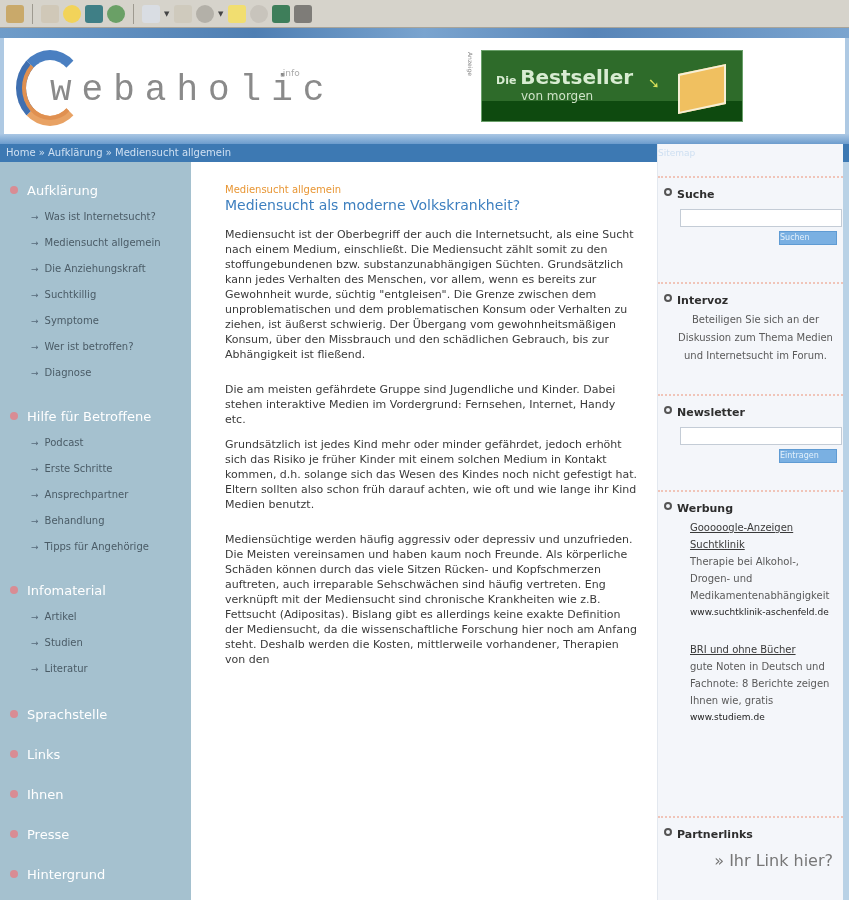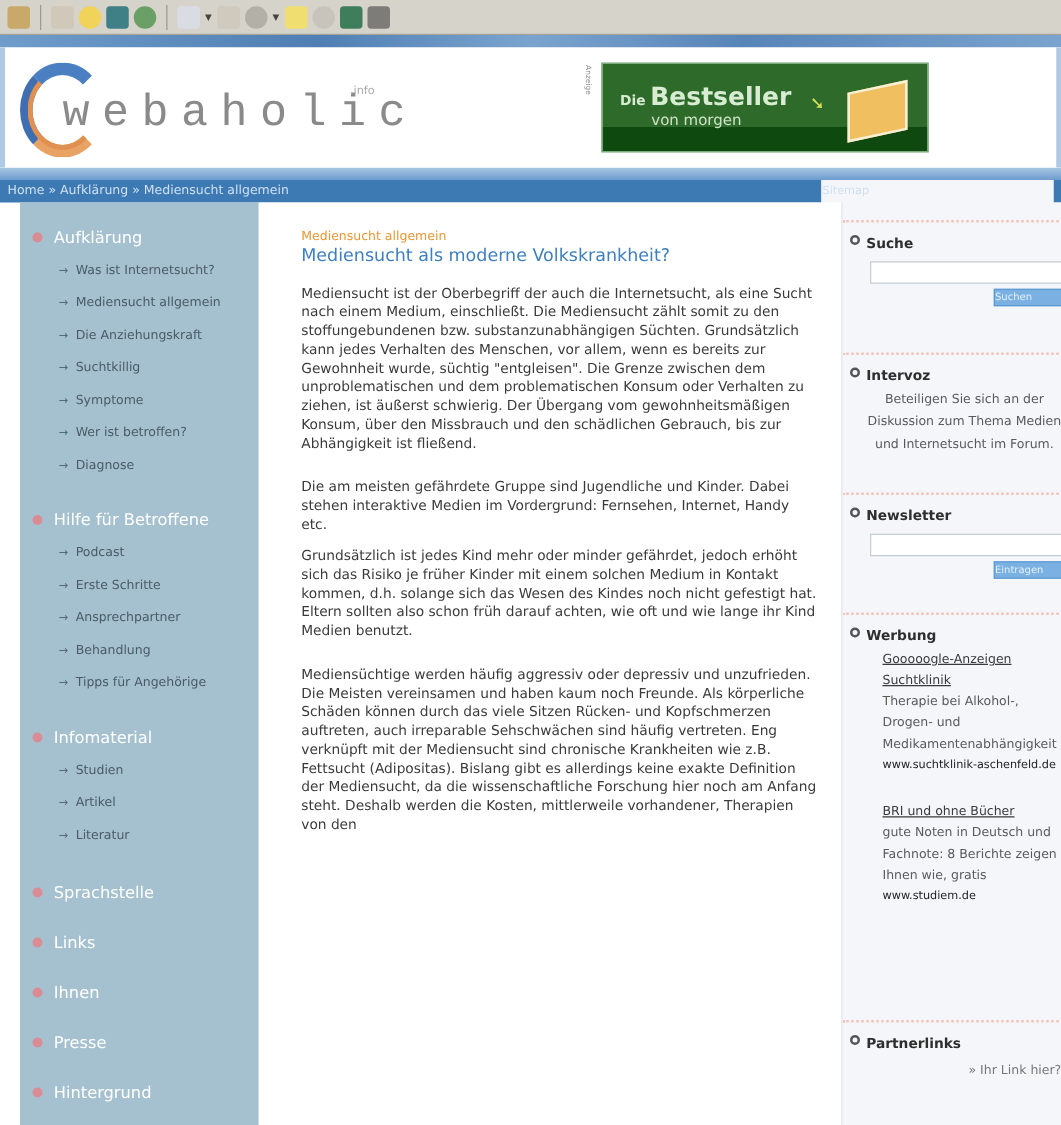--- a/index.html
+++ b/index.html
@@ -18,21 +18,21 @@
 .ad-side{position:absolute;left:464px;top:14px;width:6px;height:70px;font-size:6px;color:#888;writing-mode:vertical-rl}
 .banner{position:absolute;left:477px;top:12px;width:262px;height:72px;background:linear-gradient(180deg,#2e6b2a 0 72%,#0e4a0f 72%);border:1px solid #6aa06a}
 .banner-t1{position:absolute;left:14px;top:14px;color:#d8ecd2;font-weight:bold;font-size:11px}
 .banner-t1 b{font-size:20px}
 .banner-t2{position:absolute;left:39px;top:38px;color:#cfe3c8;font-weight:normal;font-size:12px}
 .banner-book{position:absolute;left:196px;top:18px;width:48px;height:40px;background:#f0c060;border:2px solid #f7efd6;transform:skewY(-12deg)}
 .banner-arrow{position:absolute;left:166px;top:24px;color:#d8e05a;font-size:14px;font-weight:bold}
 .navstripe{height:10px;background:linear-gradient(180deg,#aac7e4,#6c9ccd)}
 .breadcrumb{height:18px;background:#3d79b3;color:#cfe0f2;font-size:10px;line-height:18px;padding-left:6px;position:relative}
 .breadcrumb .right{position:absolute;right:8px;top:0;font-size:9px;color:#cfe0f2}
-.cols{position:absolute;top:162px;left:16px;width:745px;height:738px}
+.cols{position:absolute;top:162px;left:0;width:745px;height:738px}
 .left{position:absolute;left:0;top:0;width:191px;height:738px;background:#a5c1cf}
 .main{position:absolute;left:191px;top:0;width:466px;height:738px;background:#fff}
 .right{position:absolute;left:657px;top:0;width:186px;height:738px;background:#f4f6fa;border-left:1px solid #e3e8ef}
 .rightedge{position:absolute;left:843px;top:0;width:6px;height:738px;background:#b9d2e6}
 .sec-head{display:flex;align-items:center;color:#fff;font-size:13px;margin-left:10px;height:20px}
 .bullet{width:8px;height:8px;border-radius:50%;background:#d98c94;margin-right:9px;display:inline-block}
 .sub-item{font-size:10px;color:#4a5b66;margin-left:31px;height:26px;line-height:26px}
 .sub-item .arr{color:#56697a;margin-right:6px;font-size:9px}
 .kicker{color:#e89634;font-size:10px;margin:22px 0 0 34px}
 .title{color:#3d7fbf;font-size:14px;margin:2px 0 0 34px}
@@ -120,22 +120,22 @@
     <div class="sub-item"><span class="arr">→</span><span>Ansprechpartner</span></div>
     <div class="sub-item"><span class="arr">→</span><span>Behandlung</span></div>
     <div class="sub-item"><span class="arr">→</span><span>Tipps für Angehörige</span></div>
 
     <div style="height:20px"></div>
     <div class="sec-head">
         <span class="bullet"></span>
         <span>Infomaterial</span>
       </div>
     <div style="height:4px"></div>
+    <div class="sub-item"><span class="arr">→</span><span>Artikel</span></div>
     <div class="sub-item"><span class="arr">→</span><span>Studien</span></div>
-    <div class="sub-item"><span class="arr">→</span><span>Artikel</span></div>
     <div class="sub-item"><span class="arr">→</span><span>Literatur</span></div>
 
     <div style="height:22px"></div>
     <div class="sec-head">
         <span class="bullet"></span>
         <span>Sprachstelle</span>
       </div>
     <div style="height:20px"></div>
     <div class="sec-head">
         <span class="bullet"></span>
@@ -205,17 +205,17 @@
         <div class="u">BRI und ohne Bücher</div>
         <div>gute Noten in Deutsch und Fachnote: 8 Berichte zeigen Ihnen wie, gratis</div>
         <div class="url">www.studiem.de</div>
       </div>
     </div>
     <div class="box" style="height:80px">
       <div class="box-h">
           <span class="o"></span>
           <span>Partnerlinks</span>
         </div>
-      <div style="text-align:right;font-size:10px;color:#777;margin-top:10px;padding-right:4px"><span>» </span><span>Ihr Link hier?</span></div>
+      <div style="text-align:right;font-size:16px;color:#777;margin-top:10px;padding-right:4px"><span>» </span><span>Ihr Link hier?</span></div>
     </div>
   </div>
   <div class="rightedge"></div>
 </div>
 
 </body></html>

